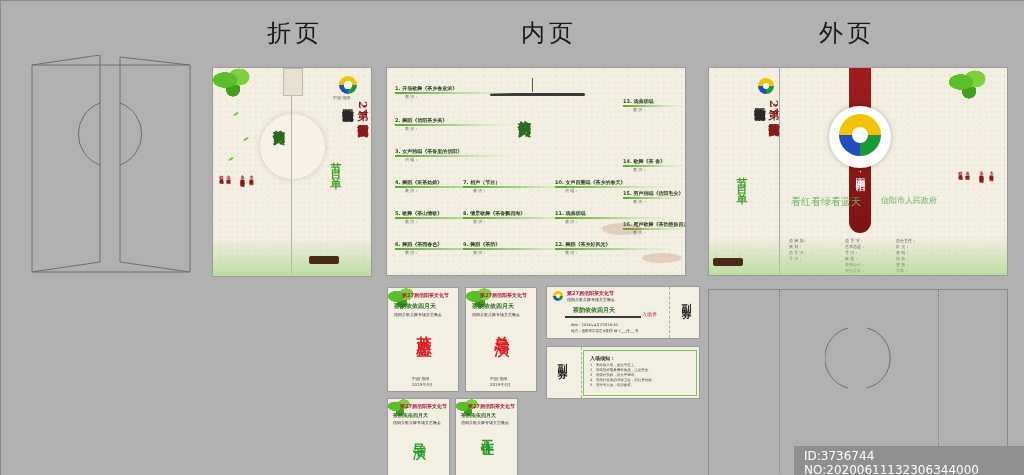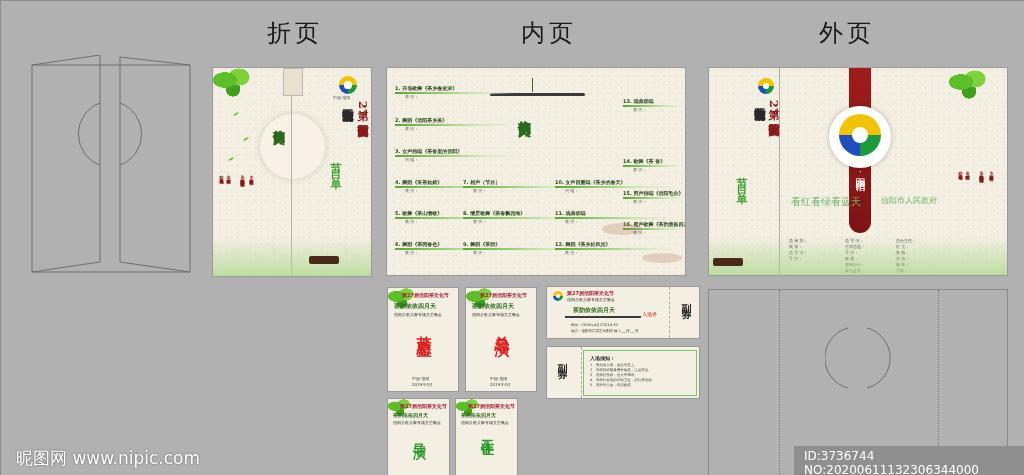--- a/index.html
+++ b/index.html
@@ -267,15 +267,14 @@
       <div style="position:absolute;left:6px;top:12px;font-size:3.5px;color:#444;line-height:5px;white-space:nowrap;">
         <div>1、凭此券入场，座位号在上。</div>
         <div>2、请保管好随身携带物品，注意安全。</div>
         <div>3、请保持安静，勿大声喧哗。</div>
         <div>4、请保持会场的环境卫生，勿乱丢垃圾。</div>
         <div>5、请对号入座，切勿拥挤。</div>
       </div>
     </div>
   </div>
 
-  <div class="watermark" style="left:15px;top:446px;">昵图网 www.nipic.com</div>
   <div class="idbar" style="left:793px;top:445px;">ID:3736744 NO:20200611132306344000</div>
 </div>
 
 </body></html>

